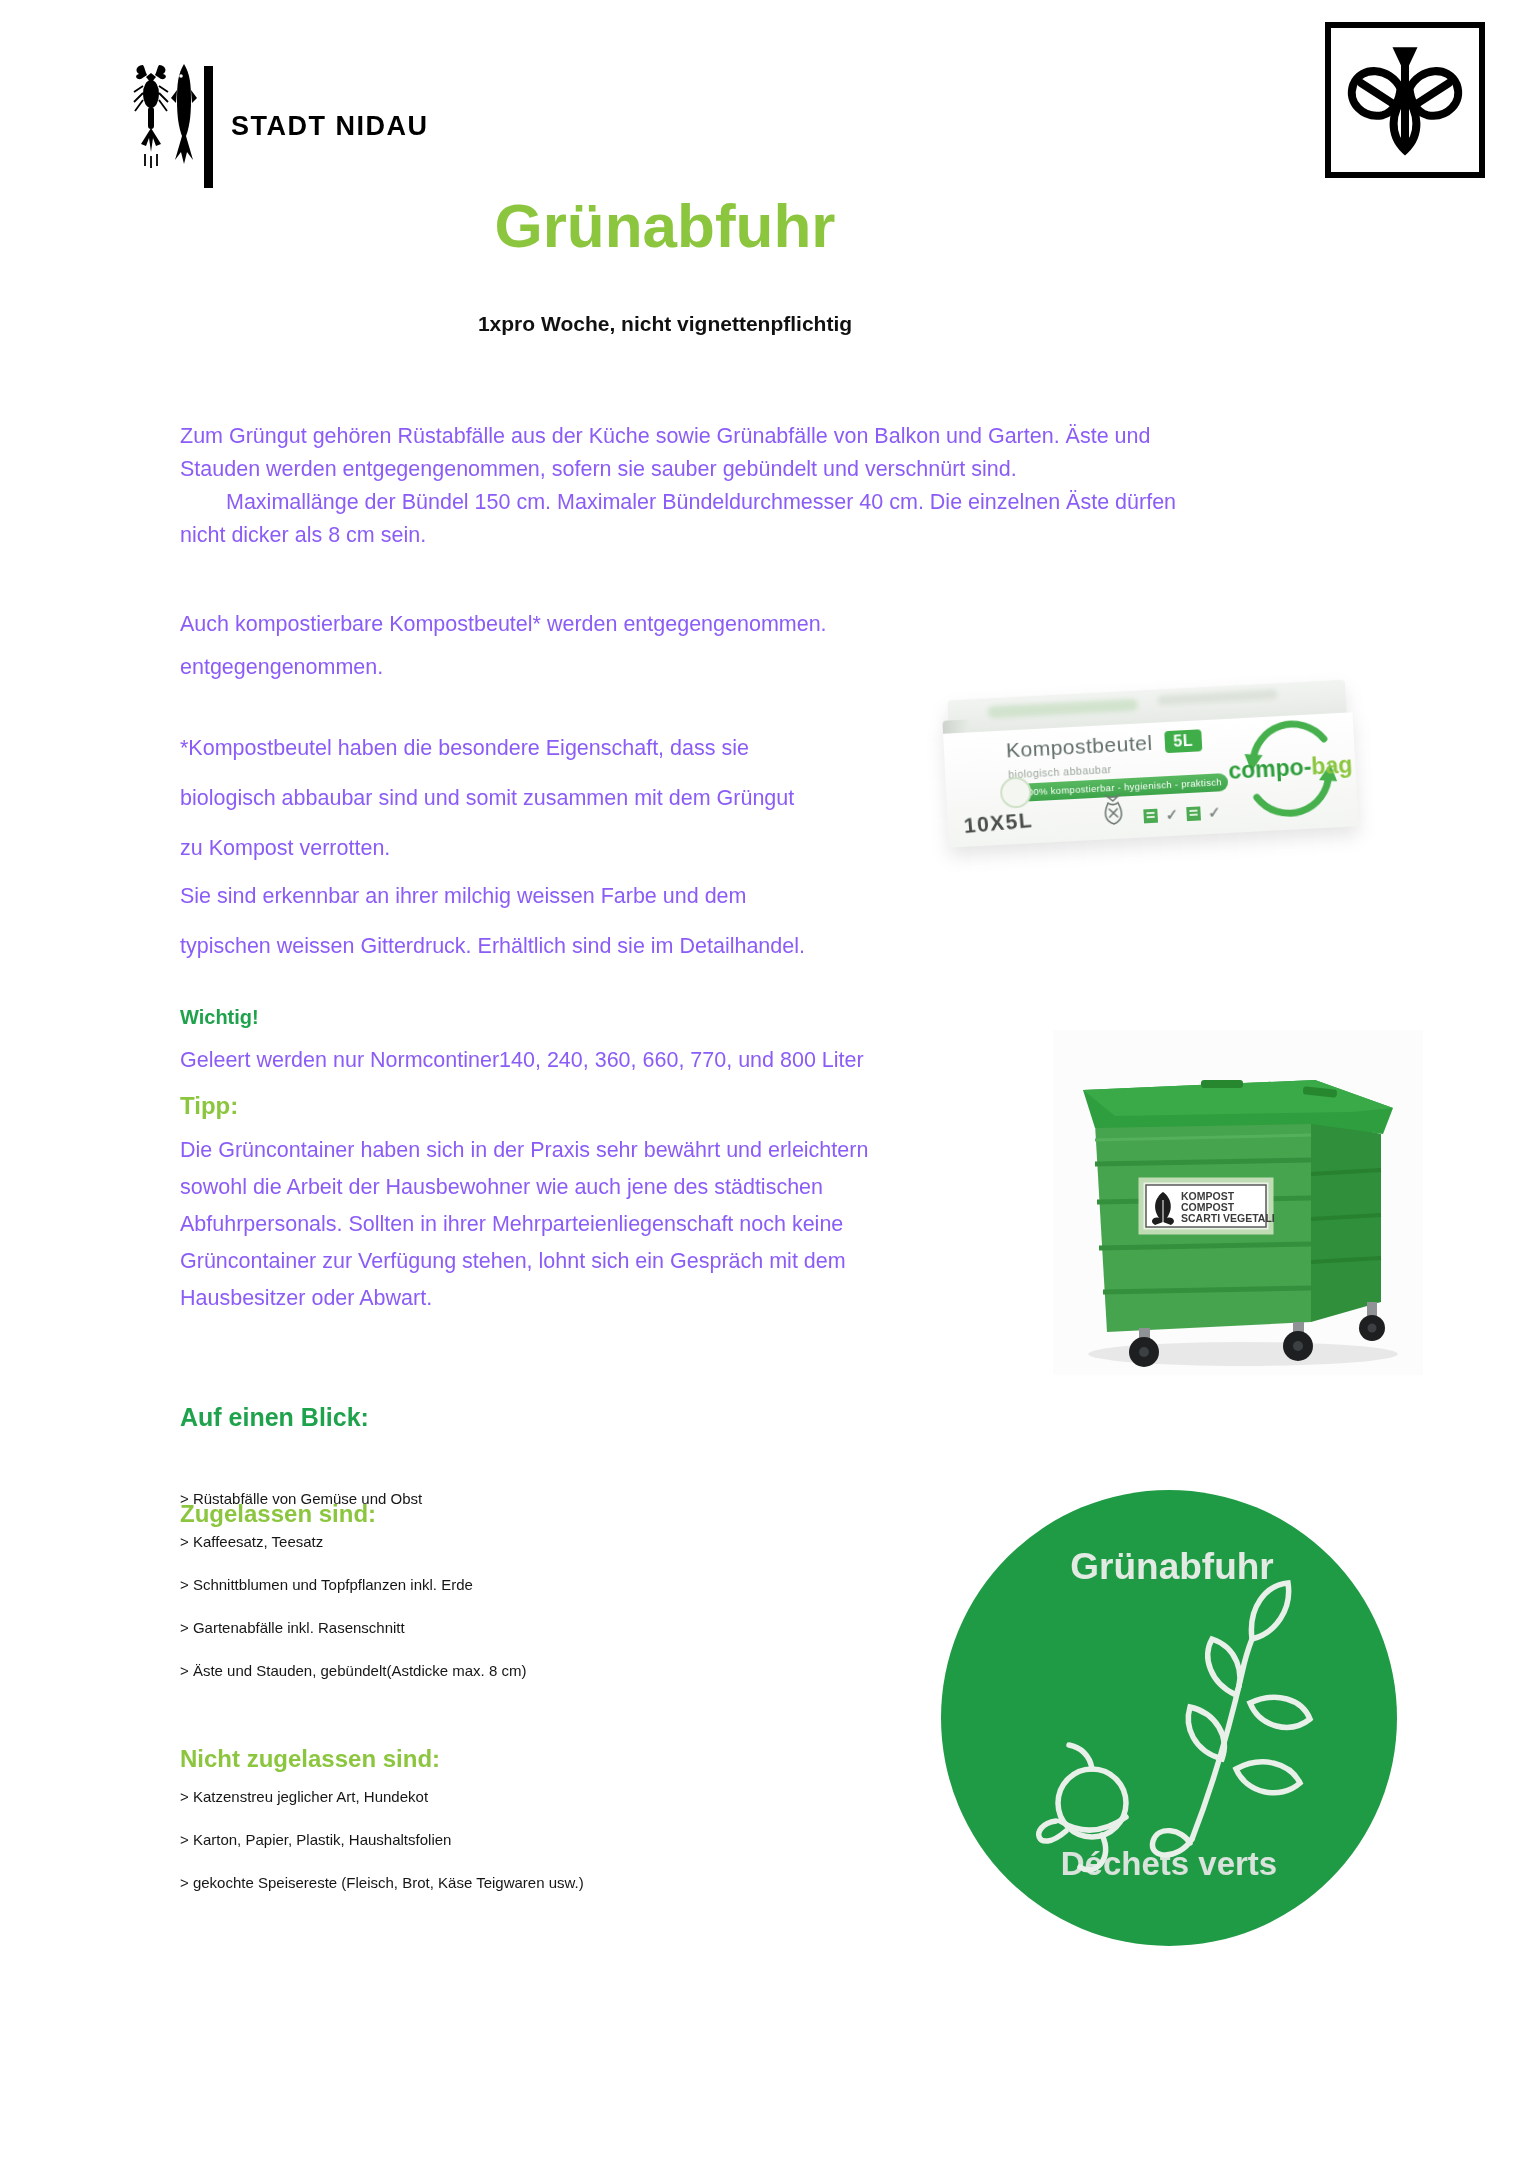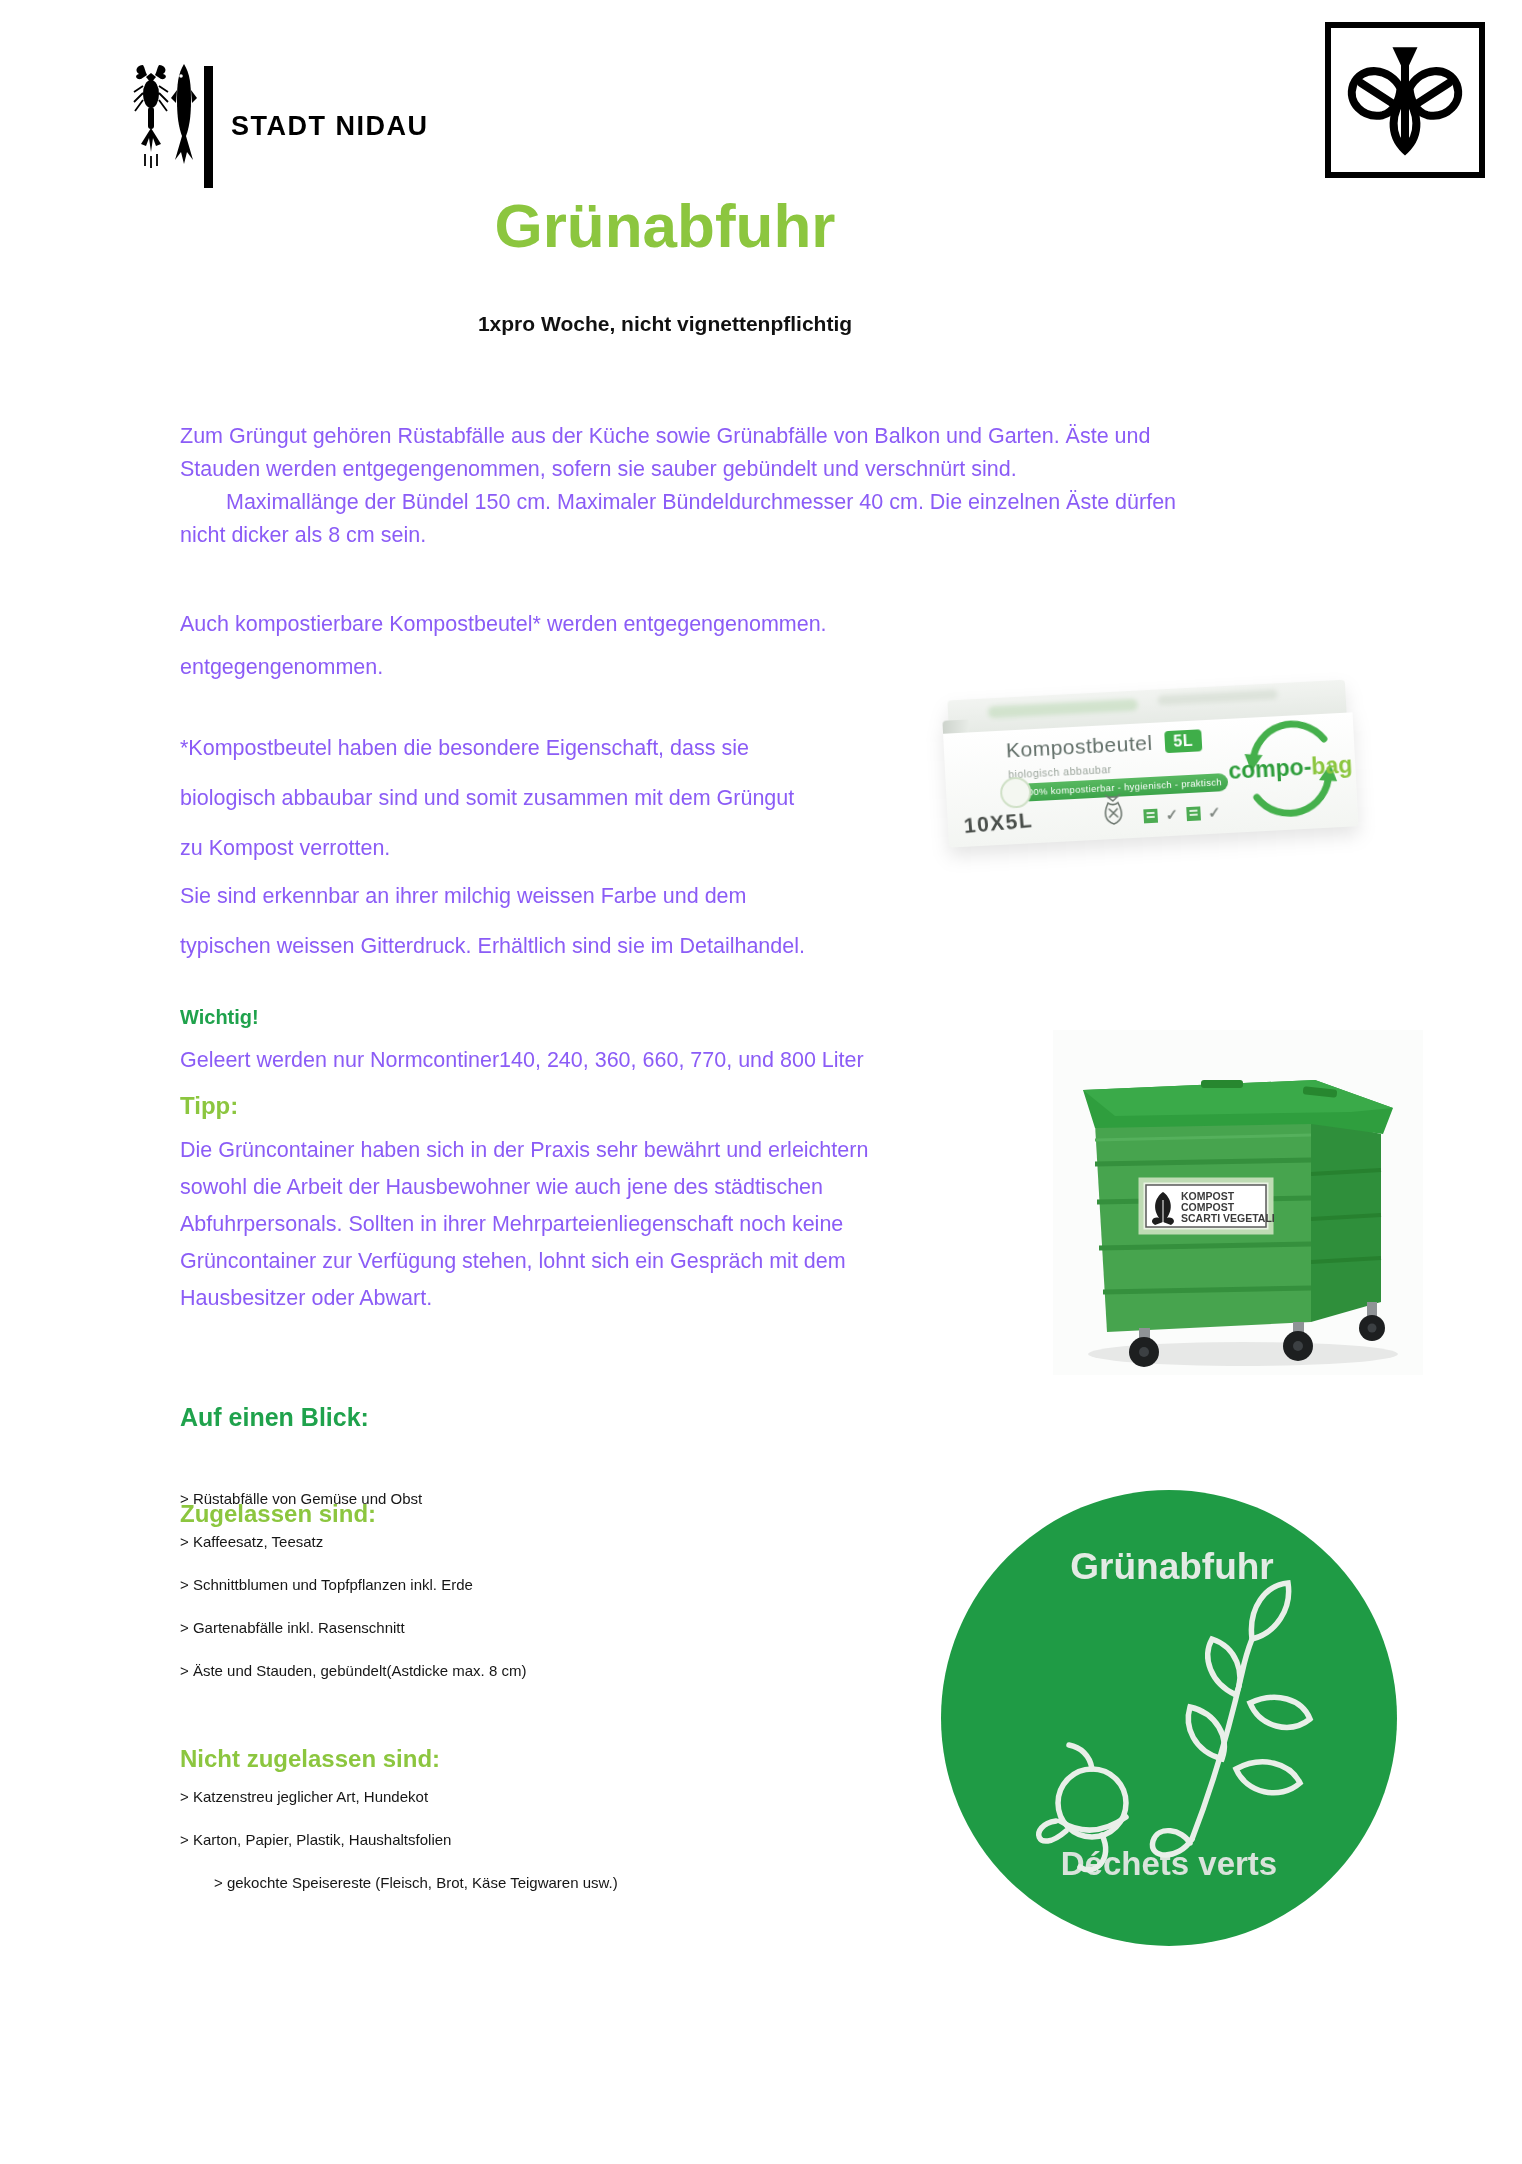--- a/index.html
+++ b/index.html
@@ -226,21 +226,21 @@
   <div class="abs h-lightgreen" style="left:180px; top:1500px;">Zugelassen sind:</div>
   <div class="abs list-item" style="left:180px; top:1490px;">&gt; Rüstabfälle von Gemüse und Obst</div>
   <div class="abs list-item" style="left:180px; top:1533px;">&gt; Kaffeesatz, Teesatz</div>
   <div class="abs list-item" style="left:180px; top:1576px;">&gt; Schnittblumen und Topfpflanzen inkl. Erde</div>
   <div class="abs list-item" style="left:180px; top:1619px;">&gt; Gartenabfälle inkl. Rasenschnitt</div>
   <div class="abs list-item" style="left:180px; top:1662px;">&gt; Äste und Stauden, gebündelt(Astdicke max. 8 cm)</div>
 
   <div class="abs h-lightgreen" style="left:180px; top:1745px;">Nicht zugelassen sind:</div>
   <div class="abs list-item" style="left:180px; top:1788px;">&gt; Katzenstreu jeglicher Art, Hundekot</div>
   <div class="abs list-item" style="left:180px; top:1831px;">&gt; Karton, Papier, Plastik, Haushaltsfolien</div>
-  <div class="abs list-item" style="left:180px; top:1874px;margin-left:34px;">&gt; gekochte Speisereste (Fleisch, Brot, Käse Teigwaren usw.)</div>
+  <div class="abs list-item" style="left:180px; top:1874px;">&gt; gekochte Speisereste (Fleisch, Brot, Käse Teigwaren usw.)</div>
 
   <div class="abs" style="left:940px; top:1487px;">
     <svg width="458" height="462" viewBox="0 0 458 462">
       <circle cx="229" cy="231" r="228" fill="#1F9B45"></circle>
       <text x="232" y="92" text-anchor="middle" font-size="37" font-weight="bold" fill="#E3EAE4">Grünabfuhr</text>
       <text x="229" y="388" text-anchor="middle" font-size="33" font-weight="bold" fill="#D9E3DB">Déchets verts</text>
       <g stroke="#E9EFE9" stroke-width="5.5" fill="none" stroke-linecap="round">
 
         <path d="M252,352 C266,316 286,256 302,186 C305,172 308,162 312,152"></path>
         <path d="M252,352 C238,374 208,372 213,354 C218,338 242,342 250,356"></path>

